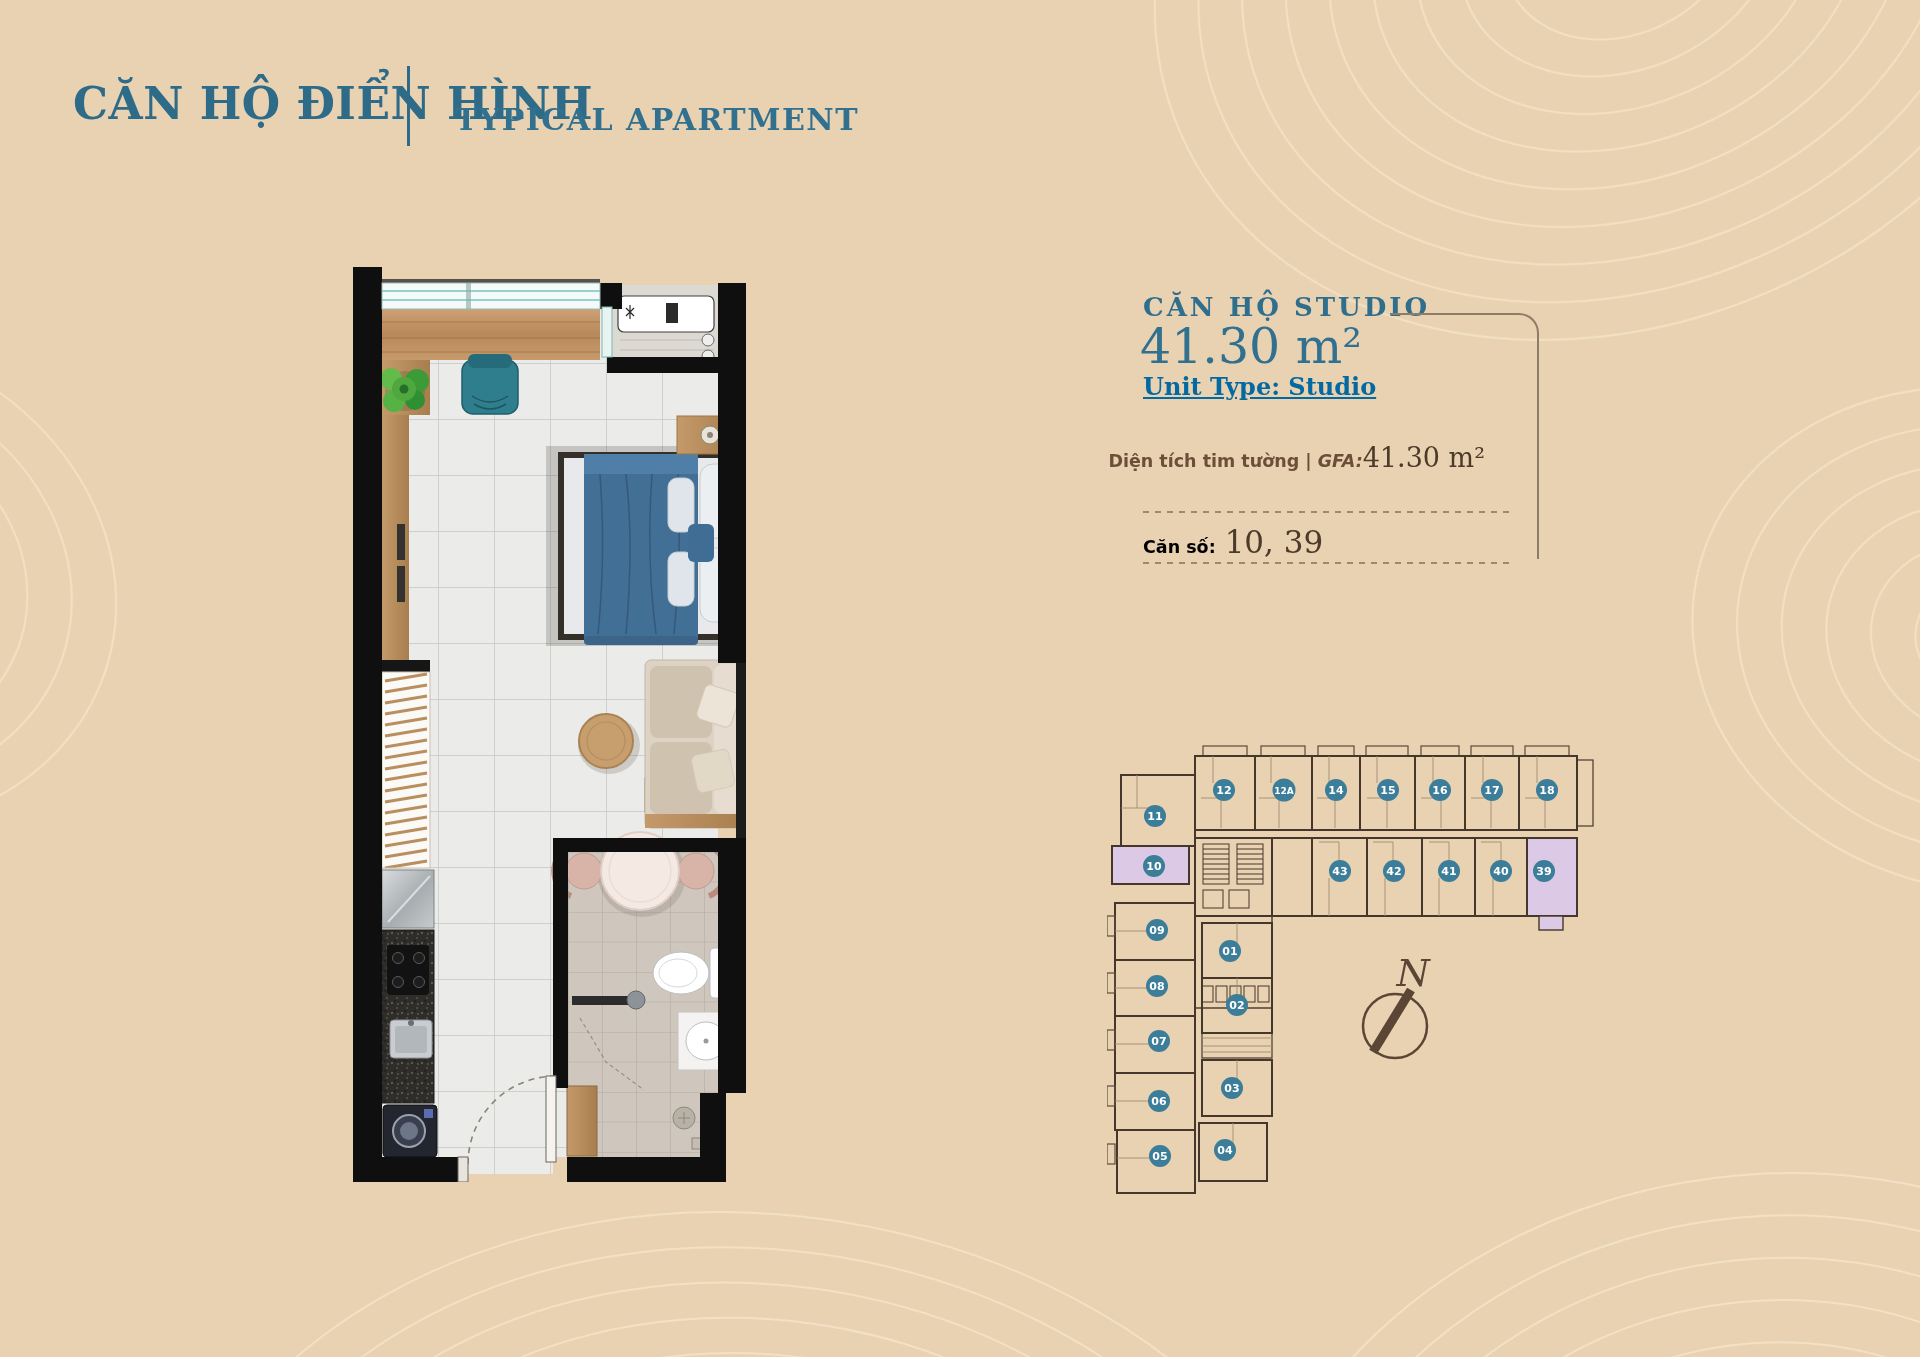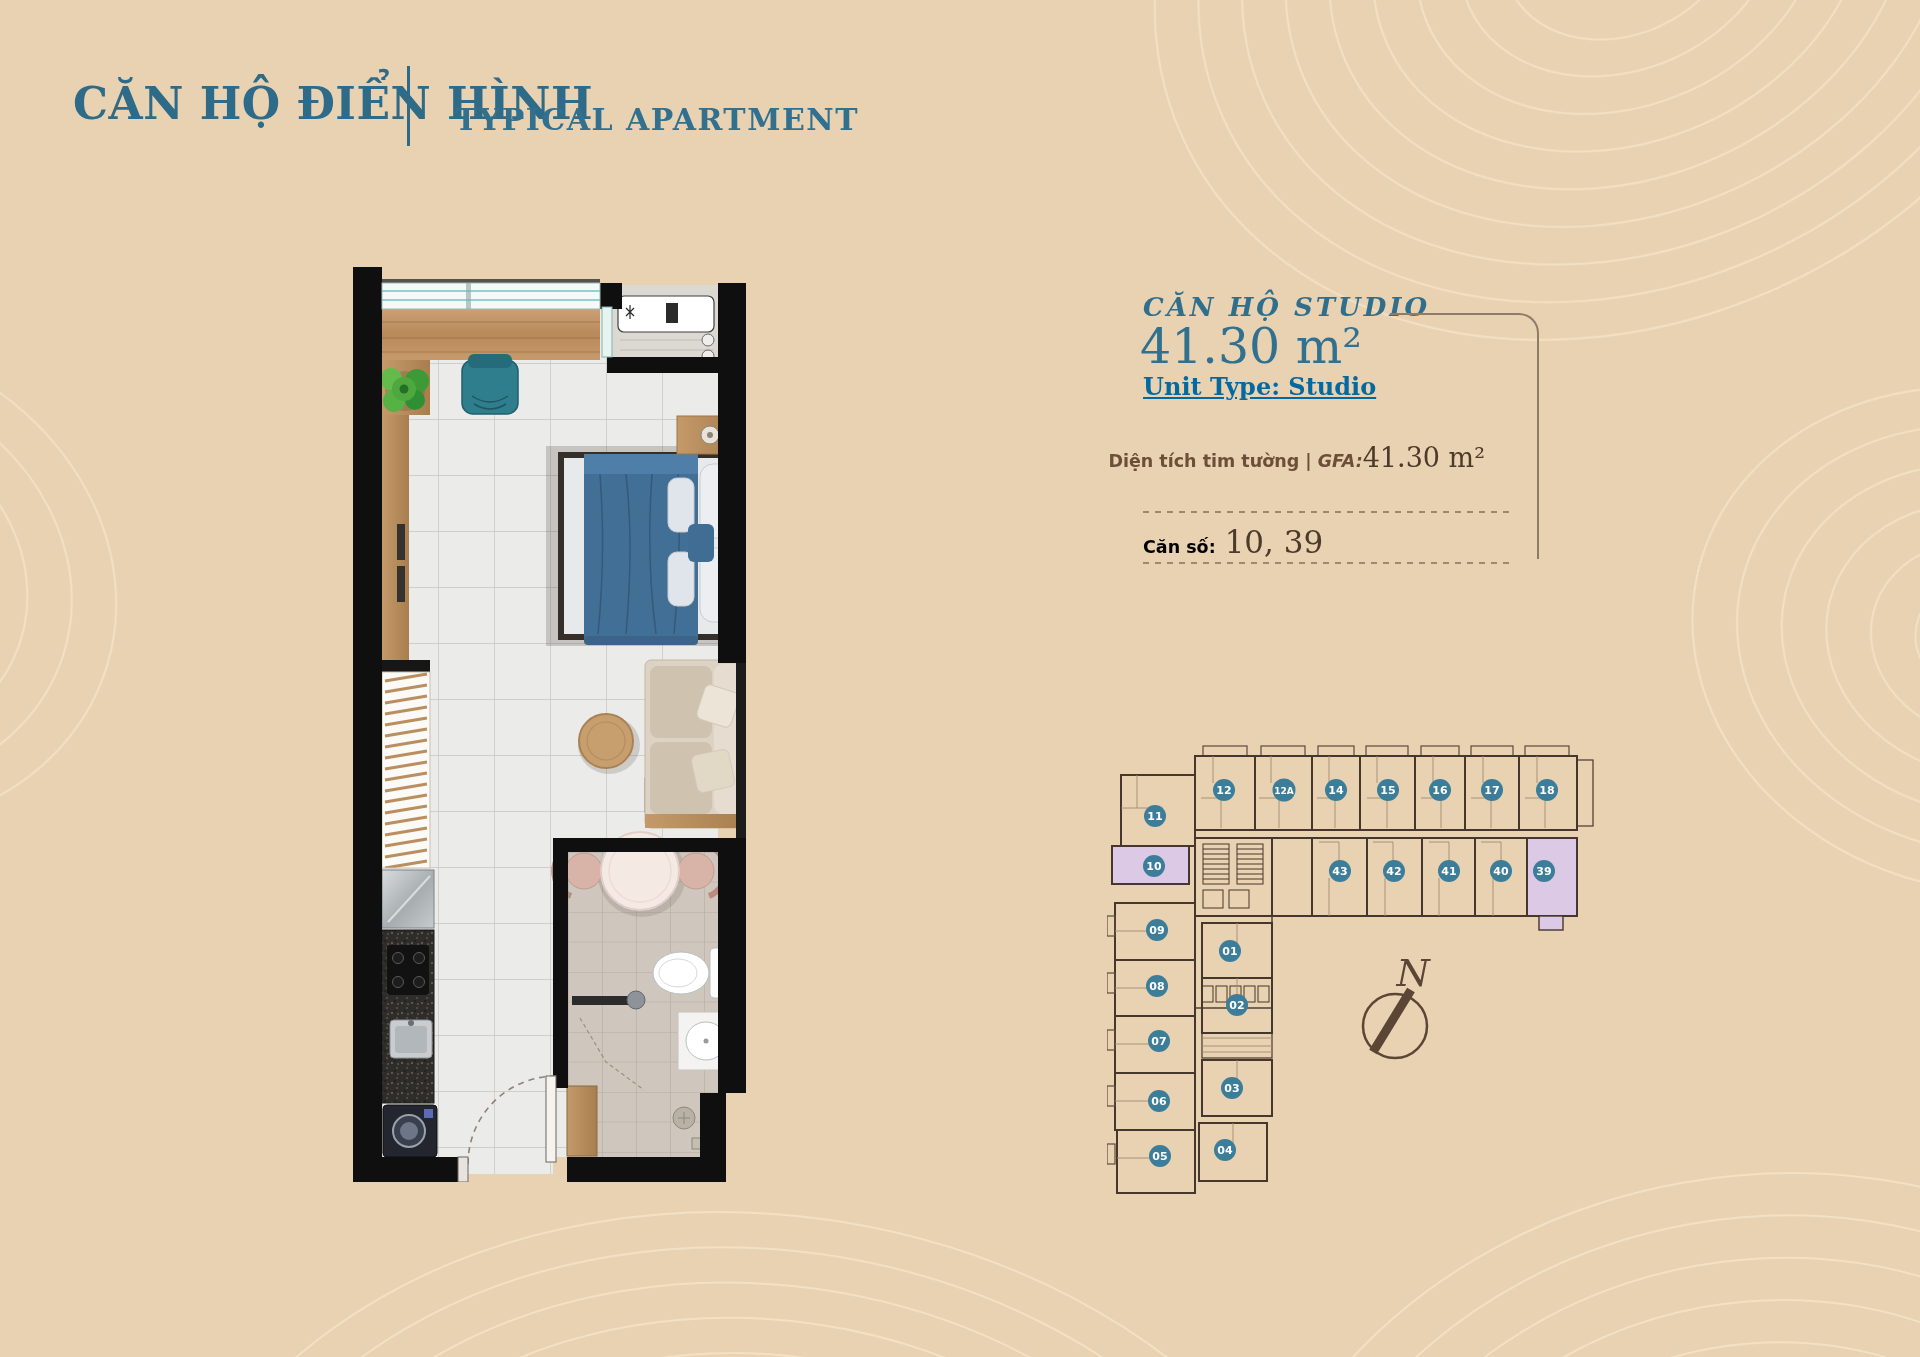--- a/index.html
+++ b/index.html
@@ -19,21 +19,21 @@
   .hdr-divider{position:absolute; left:407px; top:66px; width:3px; height:80px; background:#2e6b89;}
   .hdr-en{
     position:absolute; left:455px; top:102px;
     font-family:"DejaVu Serif", serif; font-weight:700;
     font-size:30px; letter-spacing:1.5px; color:#31708f; white-space:nowrap;
   }
   
   .info-name{
     position:absolute; left:1143px; top:292px;
     font-family:"DejaVu Serif", serif; font-weight:700;
-    font-size:26px; letter-spacing:3px; color:#2f6f8d; white-space:nowrap;font-style:italic;
+    font-size:26px; letter-spacing:3px; color:#2f6f8d; white-space:nowrap;
   }
   .info-bracket{
     position:absolute; left:1390px; top:313px; width:147px; height:244px;
     border-top:2px solid #8d7c67; border-right:2px solid #8d7c67;
     border-top-right-radius:20px;
   }
   .info-area{
     position:absolute; left:1140px; top:318px;
     font-family:"DejaVu Serif", serif; font-size:49px; color:#31708f; white-space:nowrap;
   }

